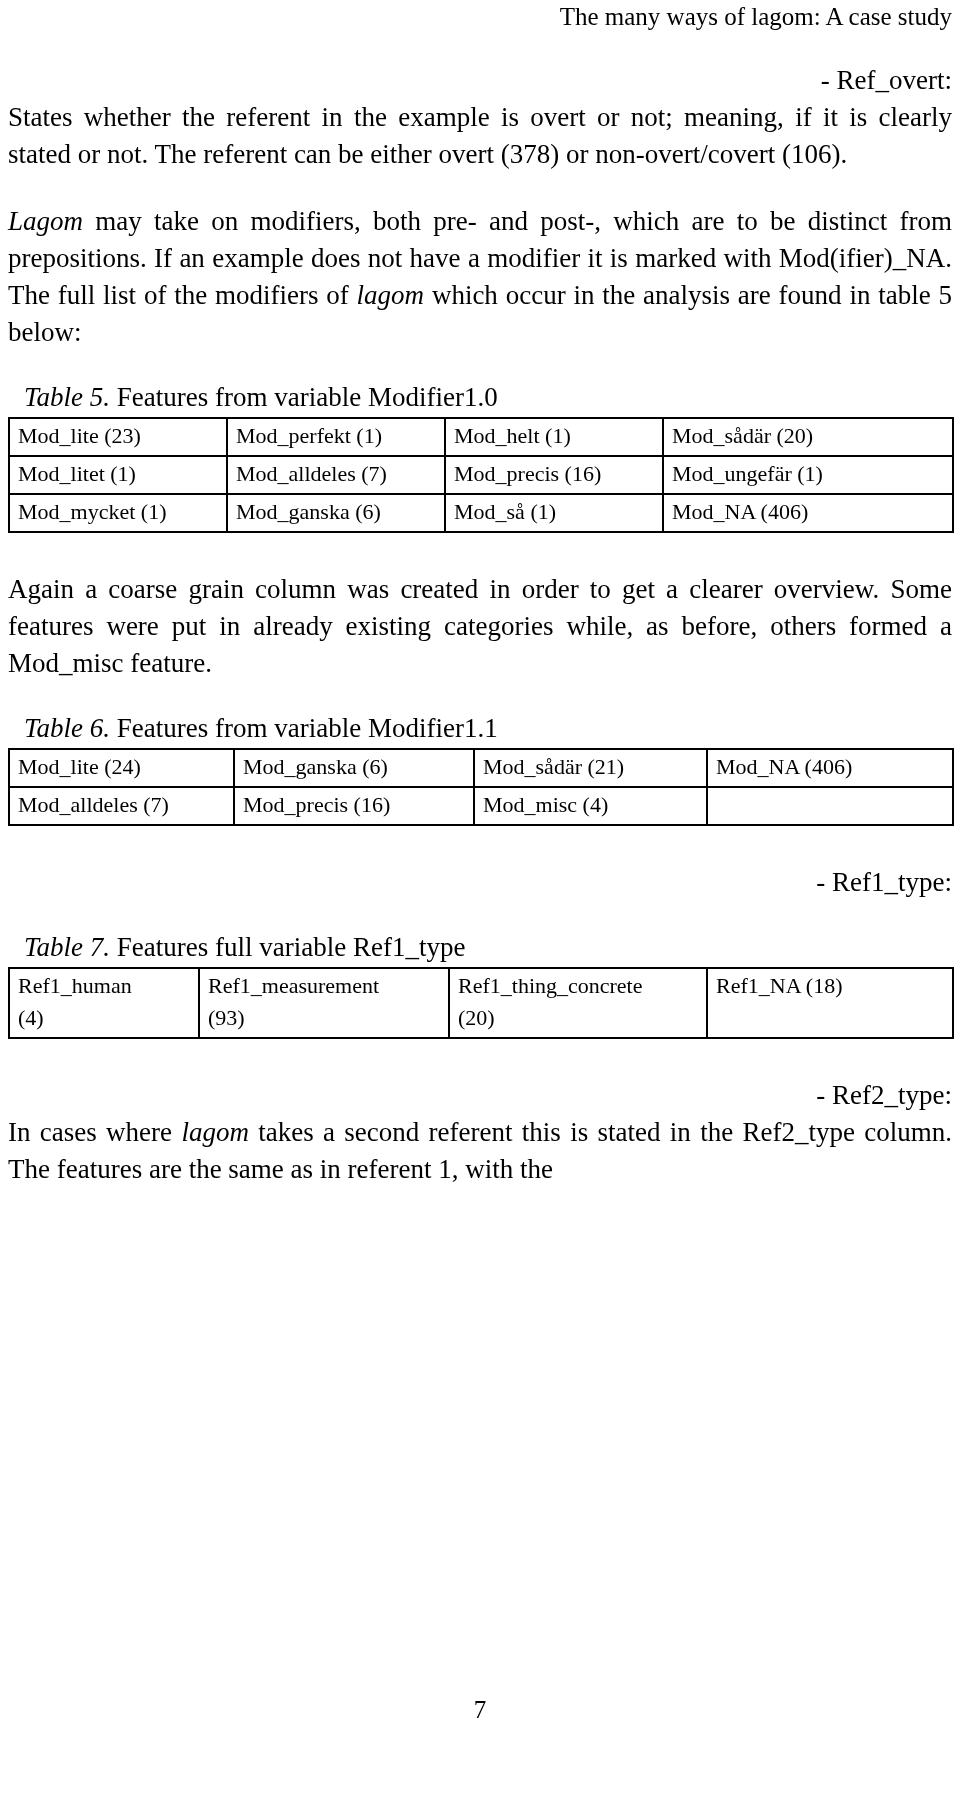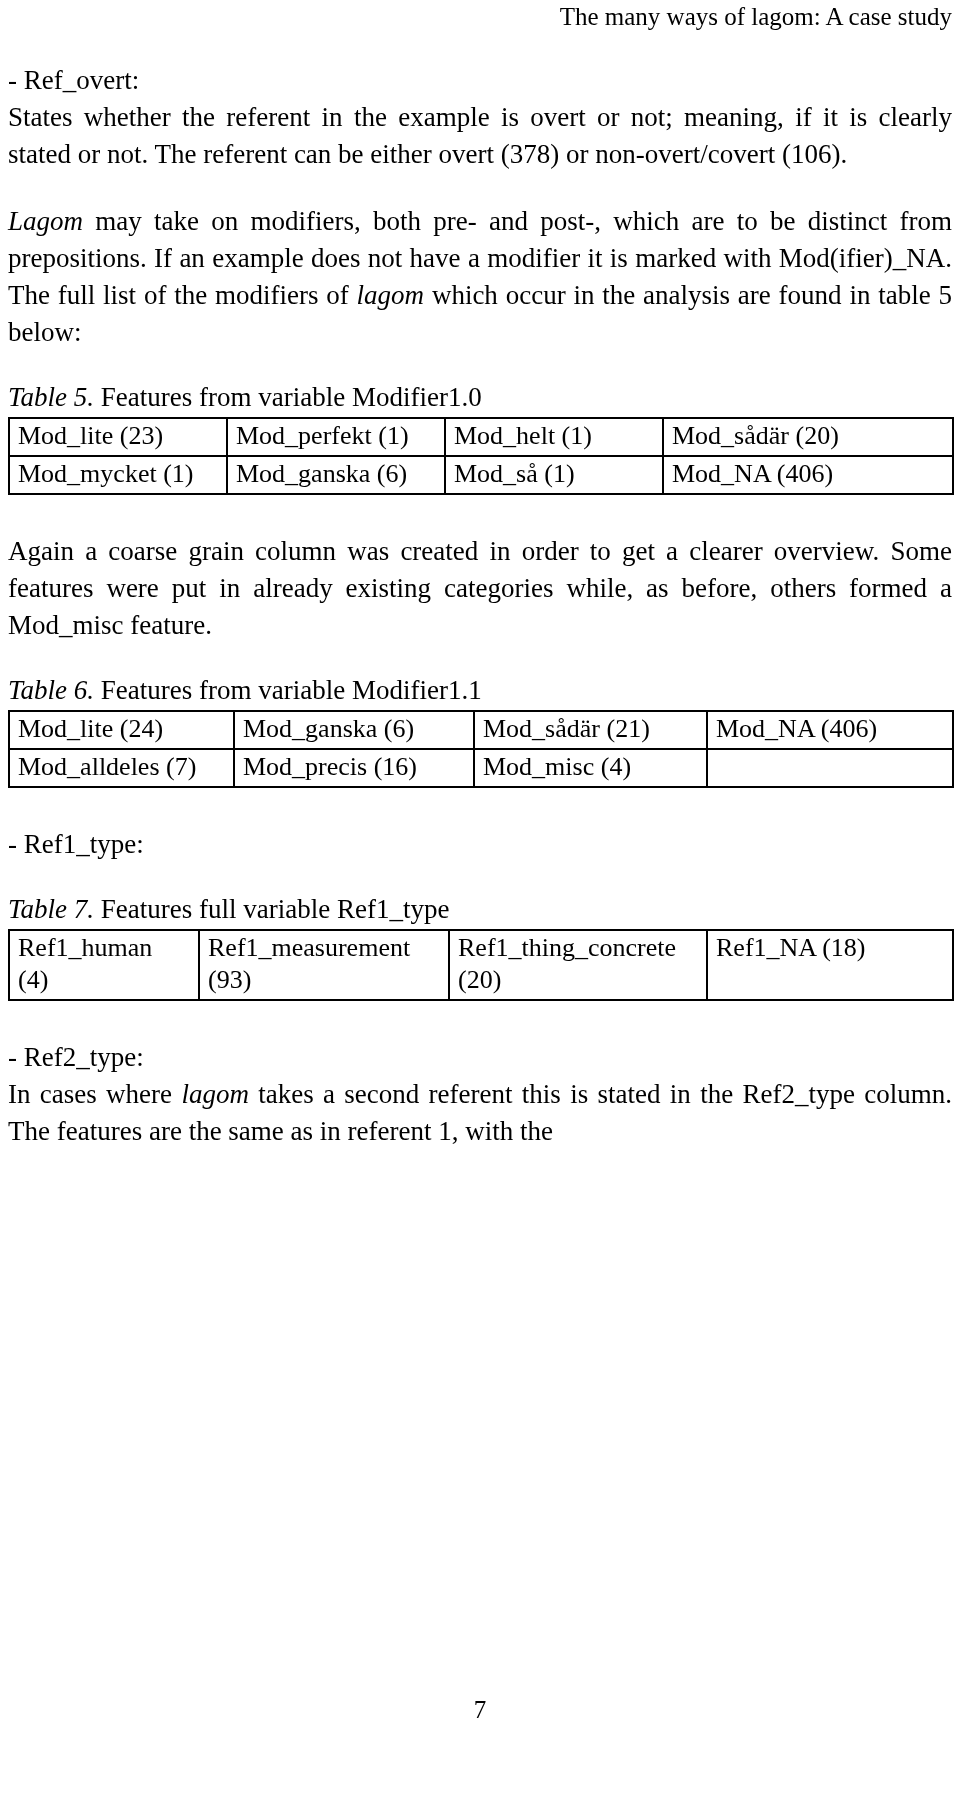--- a/index.html
+++ b/index.html
@@ -43,41 +43,41 @@
   }
 
   .para {
     font-size: 27px;
     line-height: 37px;
     margin: 0 0 0 0;
     text-align: justify;
     text-justify: inter-word;
   }
   .para.lead {
-    text-align: left;
+    text-align: right;
   }
   .para .it { font-style: italic; }
   .block-gap-md { height: 30px; }
   .block-gap-lg { height: 38px; }
 
   
   .table-caption {
     font-size: 27px;
     line-height: 33px;
-    margin: 0 0 3px 0;
+    margin: 0 0 3px 16px;
     white-space: nowrap;
   }
   .table-caption .it { font-style: italic; }
 
   
   table.feature-table {
     border-collapse: collapse;
     width: 944px;
     table-layout: fixed;
-    font-size: 26px;
+    font-size: 22px;
   }
   table.feature-table td {
     border: 2px solid #000000;
     padding: 1px 6px 3px 8px;
     vertical-align: top;
     line-height: 32px;
     white-space: normal;
     overflow: hidden;
   }
   table.feature-table.two-line td {
@@ -144,20 +144,26 @@
           <col class="c4">
         </colgroup>
       <tbody>
         <tr>
           <td>Mod_lite (23)</td>
           <td>Mod_perfekt (1)</td>
           <td>Mod_helt (1)</td>
           <td>Mod_sådär (20)</td>
         </tr>
         <tr>
+          <td>Mod_litet (1)</td>
+          <td>Mod_alldeles (7)</td>
+          <td>Mod_precis (16)</td>
+          <td>Mod_ungefär (1)</td>
+        </tr>
+        <tr>
           <td>Mod_mycket (1)</td>
           <td>Mod_ganska (6)</td>
           <td>Mod_så (1)</td>
           <td>Mod_NA (406)</td>
         </tr>
       </tbody>
     </table>
 
     <div class="block-gap-lg"></div>
 

